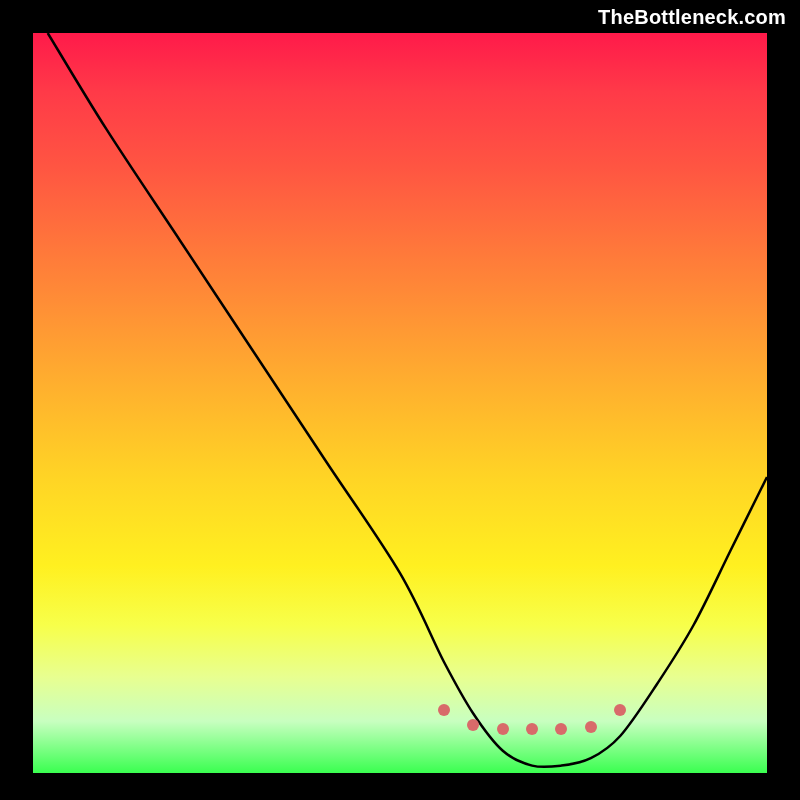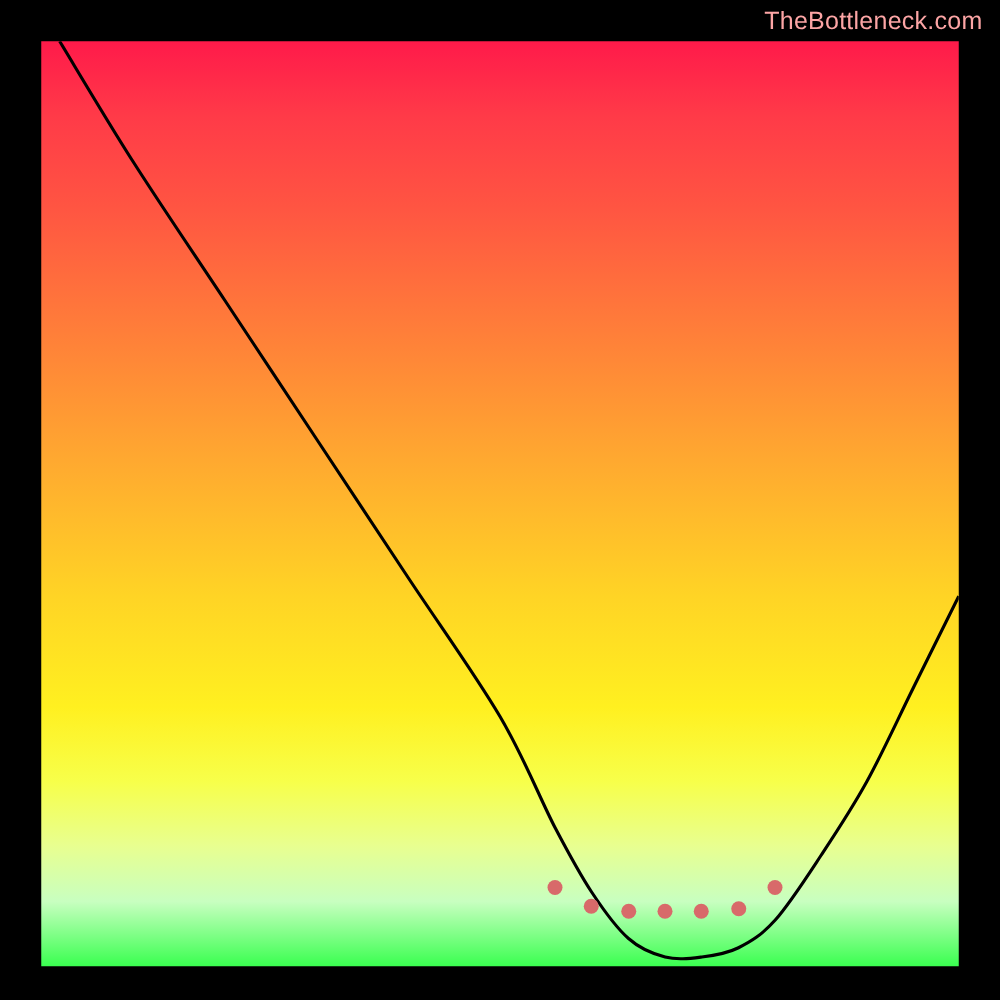--- a/index.html
+++ b/index.html
@@ -1,23 +1,23 @@
 <!DOCTYPE html>
 <html><head>
 <meta charset="utf-8">
 <style>
   * { margin: 0; padding: 0; box-sizing: border-box; }
   body { width: 800px; height: 800px; background: #000; position: relative; font-family: Arial, sans-serif; }
   .attribution {
     position: absolute;
     top: 6px;
     right: 14px;
-    color: #fca5a5;
+    color: #ffffff;
     font-size: 20px;
-    font-weight: 400;
+    font-weight: 700;
     letter-spacing: 0.2px;
     z-index: 5;
   }
   .plot {
     position: absolute;
     left: 33px;
     top: 33px;
     width: 734px;
     height: 740px;
     background: linear-gradient(to bottom,

